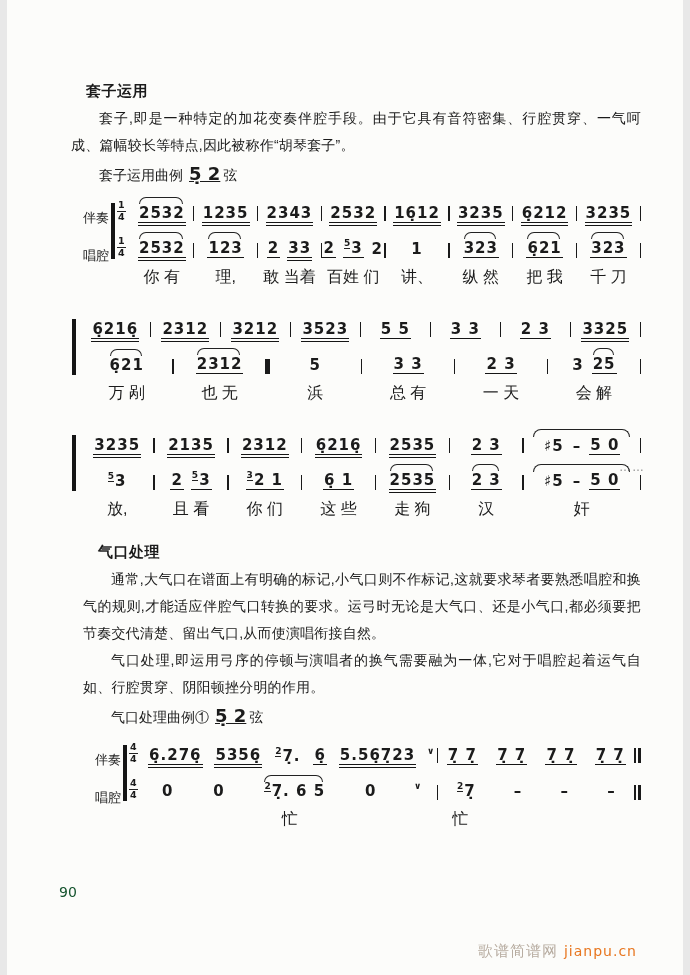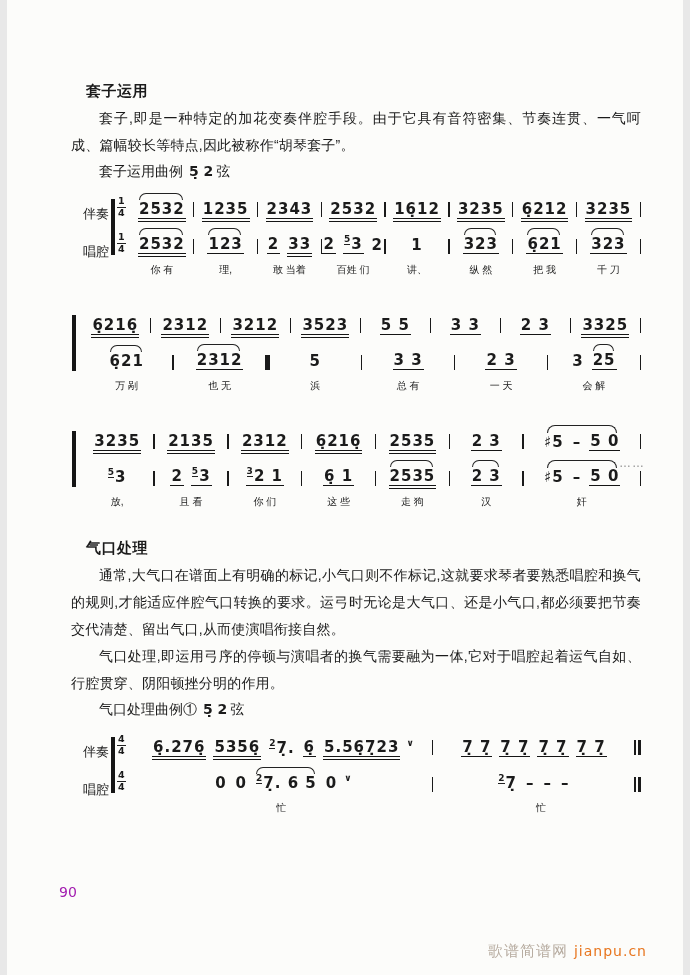--- a/index.html
+++ b/index.html
@@ -2,33 +2,33 @@
 <html><head>
 <meta charset="utf-8">
 <style>
   html,body{margin:0;padding:0;background:#e8e8e8;}
   .page{position:relative;width:676px;height:975px;background:#fcfcfa;margin:0 auto;
         overflow:hidden;color:#1b1b1b;font-family:"Liberation Sans",sans-serif;}
   .content{position:absolute;left:64px;top:82px;width:570px;}
   h3{font-size:15px;font-weight:bold;margin:0 0 4px 0;text-indent:1em;letter-spacing:.5px;}
   .para{margin:0;font-size:14px;line-height:27px;text-indent:2em;text-align:justify;letter-spacing:.2px;}
   .caption{margin:4px 0 10px 0;font-size:14px;text-indent:2em;}
-  .tuning{font-family:"DejaVu Sans",sans-serif;font-weight:bold;font-size:14px;margin:0 3px 0 6px;}
-  .sec2{margin-top:12px;}
+  .tuning{font-family:"DejaVu Sans",sans-serif;font-weight:bold;font-size:18px;margin:0 3px 0 6px;text-decoration:underline;}
+  .sec2{margin-top:12px;margin-left:12px;}
   
   .mex{margin:2px 0 6px 0;}
   .sys{position:relative;margin:0 0 22px 0;padding-left:10px;}
   .sys.labeled{padding-left:46px;}
   .bracket{position:absolute;left:1px;top:8px;bottom:30px;width:3.5px;background:#151515;}
   .labeled .bracket{left:40px;}
   .slabel{position:absolute;left:12px;font-size:13px;color:#222;}
   .acc-label{top:14px;} .voc-label{top:52px;}
   .staffrow{display:flex;align-items:flex-end;margin-bottom:1px;}
   .mrow{display:flex;flex:1;align-items:flex-end;}
-  .mcell{flex:1;display:flex;flex-direction:column;min-width:0;align-items:center;}
+  .mcell{flex:1;display:flex;flex-direction:column;min-width:0;}
   .notes{position:relative;display:flex;justify-content:center;align-items:flex-end;
          gap:7px;padding:10px 3px 6px 3px;min-height:18px;}
   .tok{position:relative;display:inline-block;font-family:"DejaVu Sans",sans-serif;
        font-weight:bold;font-size:15px;line-height:17px;letter-spacing:1px;padding:0 1px;}
   .u1{border-bottom:1.4px solid #151515;}
   .u2{border-bottom:1.4px solid #151515;}
   .u2 .l2{position:absolute;left:0;right:0;bottom:-4px;height:1.4px;background:#151515;}
   .slur{position:absolute;top:-8px;left:1px;right:3px;height:6px;border:1.2px solid #222;
         border-bottom:none;border-radius:10px 10px 0 0;}
   .mslur{position:absolute;top:2px;left:8%;right:8%;height:7px;border:1.2px solid #222;
@@ -37,40 +37,40 @@
       margin-right:1px;line-height:1;}
   .breath{font-size:9px;letter-spacing:0;align-self:flex-start;margin:-4px -4px 0 -2px;border:none;}
   .bar{flex:none;width:1.4px;background:#1a1a1a;height:15px;align-self:flex-end;margin-bottom:8px;}
   .bar.thick{width:3.2px;margin-left:2px;}
   .haslyr .bar{margin-bottom:31px;}
   .ts{flex:none;display:inline-flex;flex-direction:column;align-items:center;
       font-family:"DejaVu Sans",sans-serif;font-weight:bold;font-size:9.5px;line-height:1.15;
       margin:0 5px 6px 0;align-self:flex-end;}
   .ts .num{border-bottom:1px solid #222;padding:0 1px;}
   .haslyr .ts{margin-bottom:30px;}
-  .lyr{height:22px;display:flex;justify-content:center;gap:8px;font-size:10px;
+  .lyr{height:22px;display:flex;justify-content:center;gap:8px;font-size:16px;
        padding-top:3px;white-space:pre;}
   .trail{position:absolute;right:-4px;bottom:-13px;color:#8d8d8d;font-size:12px;letter-spacing:1px;}
   .ex2 .notes{justify-content:space-around;}
   .ex2 .mcell:last-of-type .lyr{justify-content:flex-start;padding-left:14px;}
   
-  .pagenum{position:absolute;left:52px;top:884px;font-size:14px;color:#a21caf;
+  .pagenum{position:absolute;left:52px;top:884px;font-size:14px;color:#14532d;
            font-family:"DejaVu Sans",sans-serif;}
-  .watermark{position:absolute;right:36px;top:942px;font-size:15px;letter-spacing:1px;}
+  .watermark{position:absolute;right:46px;top:942px;font-size:15px;letter-spacing:1px;}
   .wm-site{color:#b7aca0;} .wm-domain{color:#e8761f;margin-left:6px;font-family:"DejaVu Sans",sans-serif;font-size:14px;}
 </style>
 </head>
 <body>
 
 <div class="page">
   <div class="content">
 
     <section>
       <h3>套子运用</h3>
-      <p class="para">套子,即是一种特定的加花变奏伴腔手段。由于它具有音符密集、节奏连贯、一气呵成、篇幅较长等特点,因此被称作“胡琴套子”。</p>
+      <p class="para">套子,即是一种特定的加花变奏伴腔手段。由于它具有音符密集、行腔贯穿、一气呵成、篇幅较长等特点,因此被称作“胡琴套子”。</p>
       <p class="caption"><span>套子运用曲例</span><span class="tuning">5̣ 2</span><span>弦</span></p>
       <div id="ex1" class="mex">
           <div class="sys labeled">
             <i class="bracket"></i>
             <span class="slabel acc-label">伴奏</span>
             <span class="slabel voc-label">唱腔</span>
             <div class="staffrow">
               <div class="mrow">
                 <span class="ts">
                   <span class="num">1</span>

